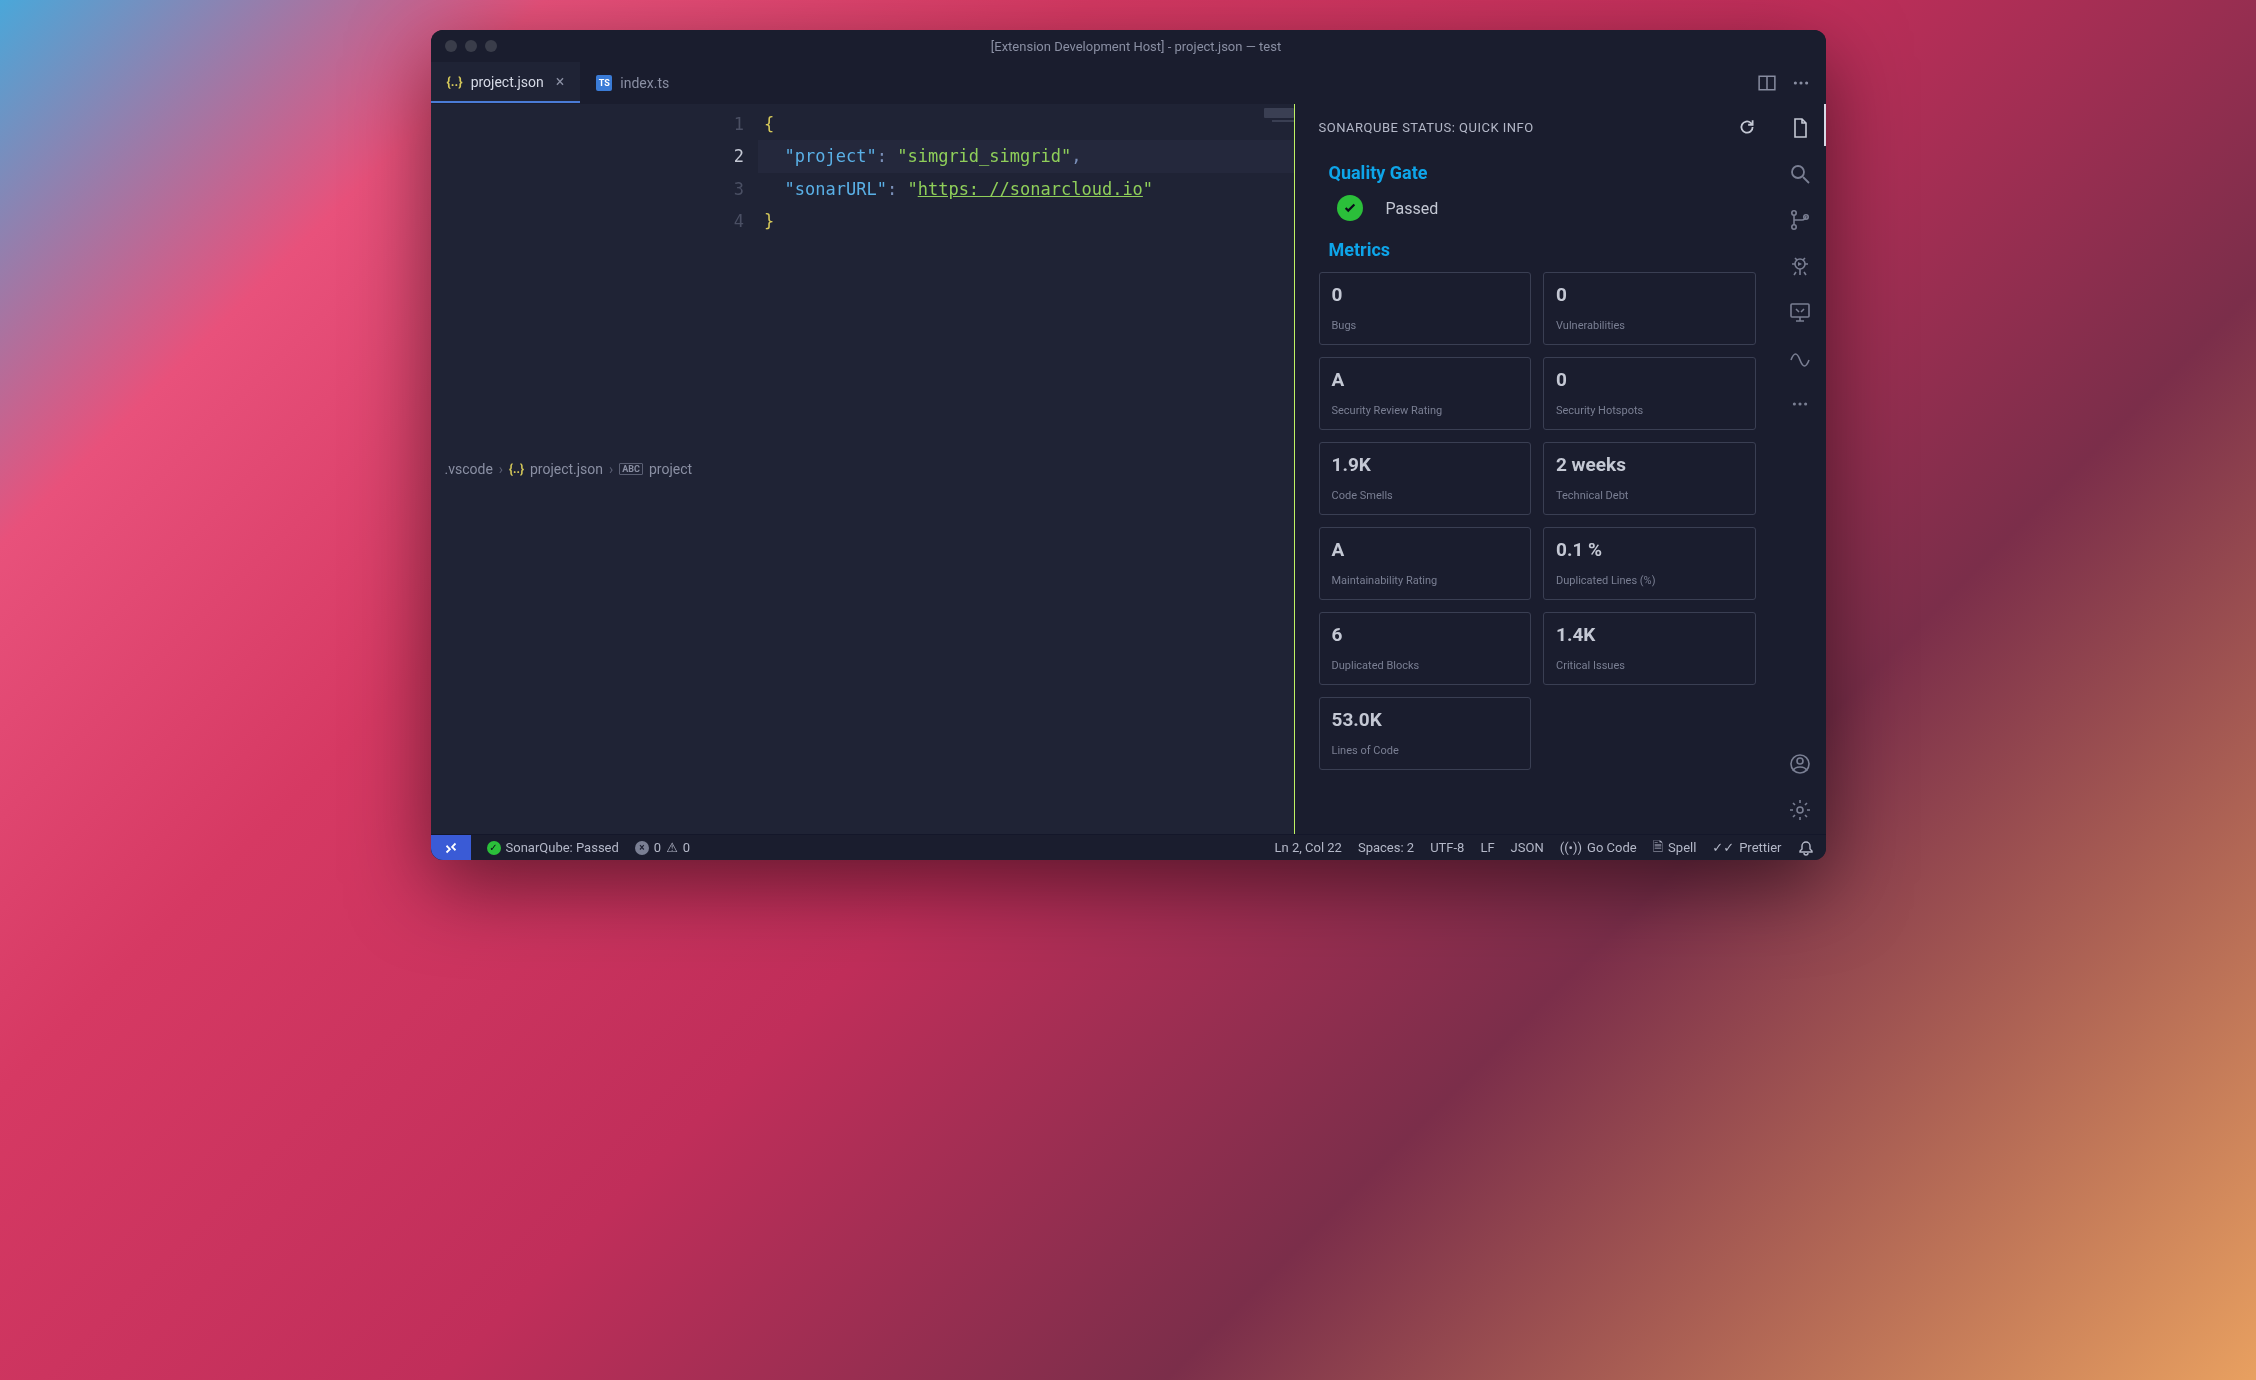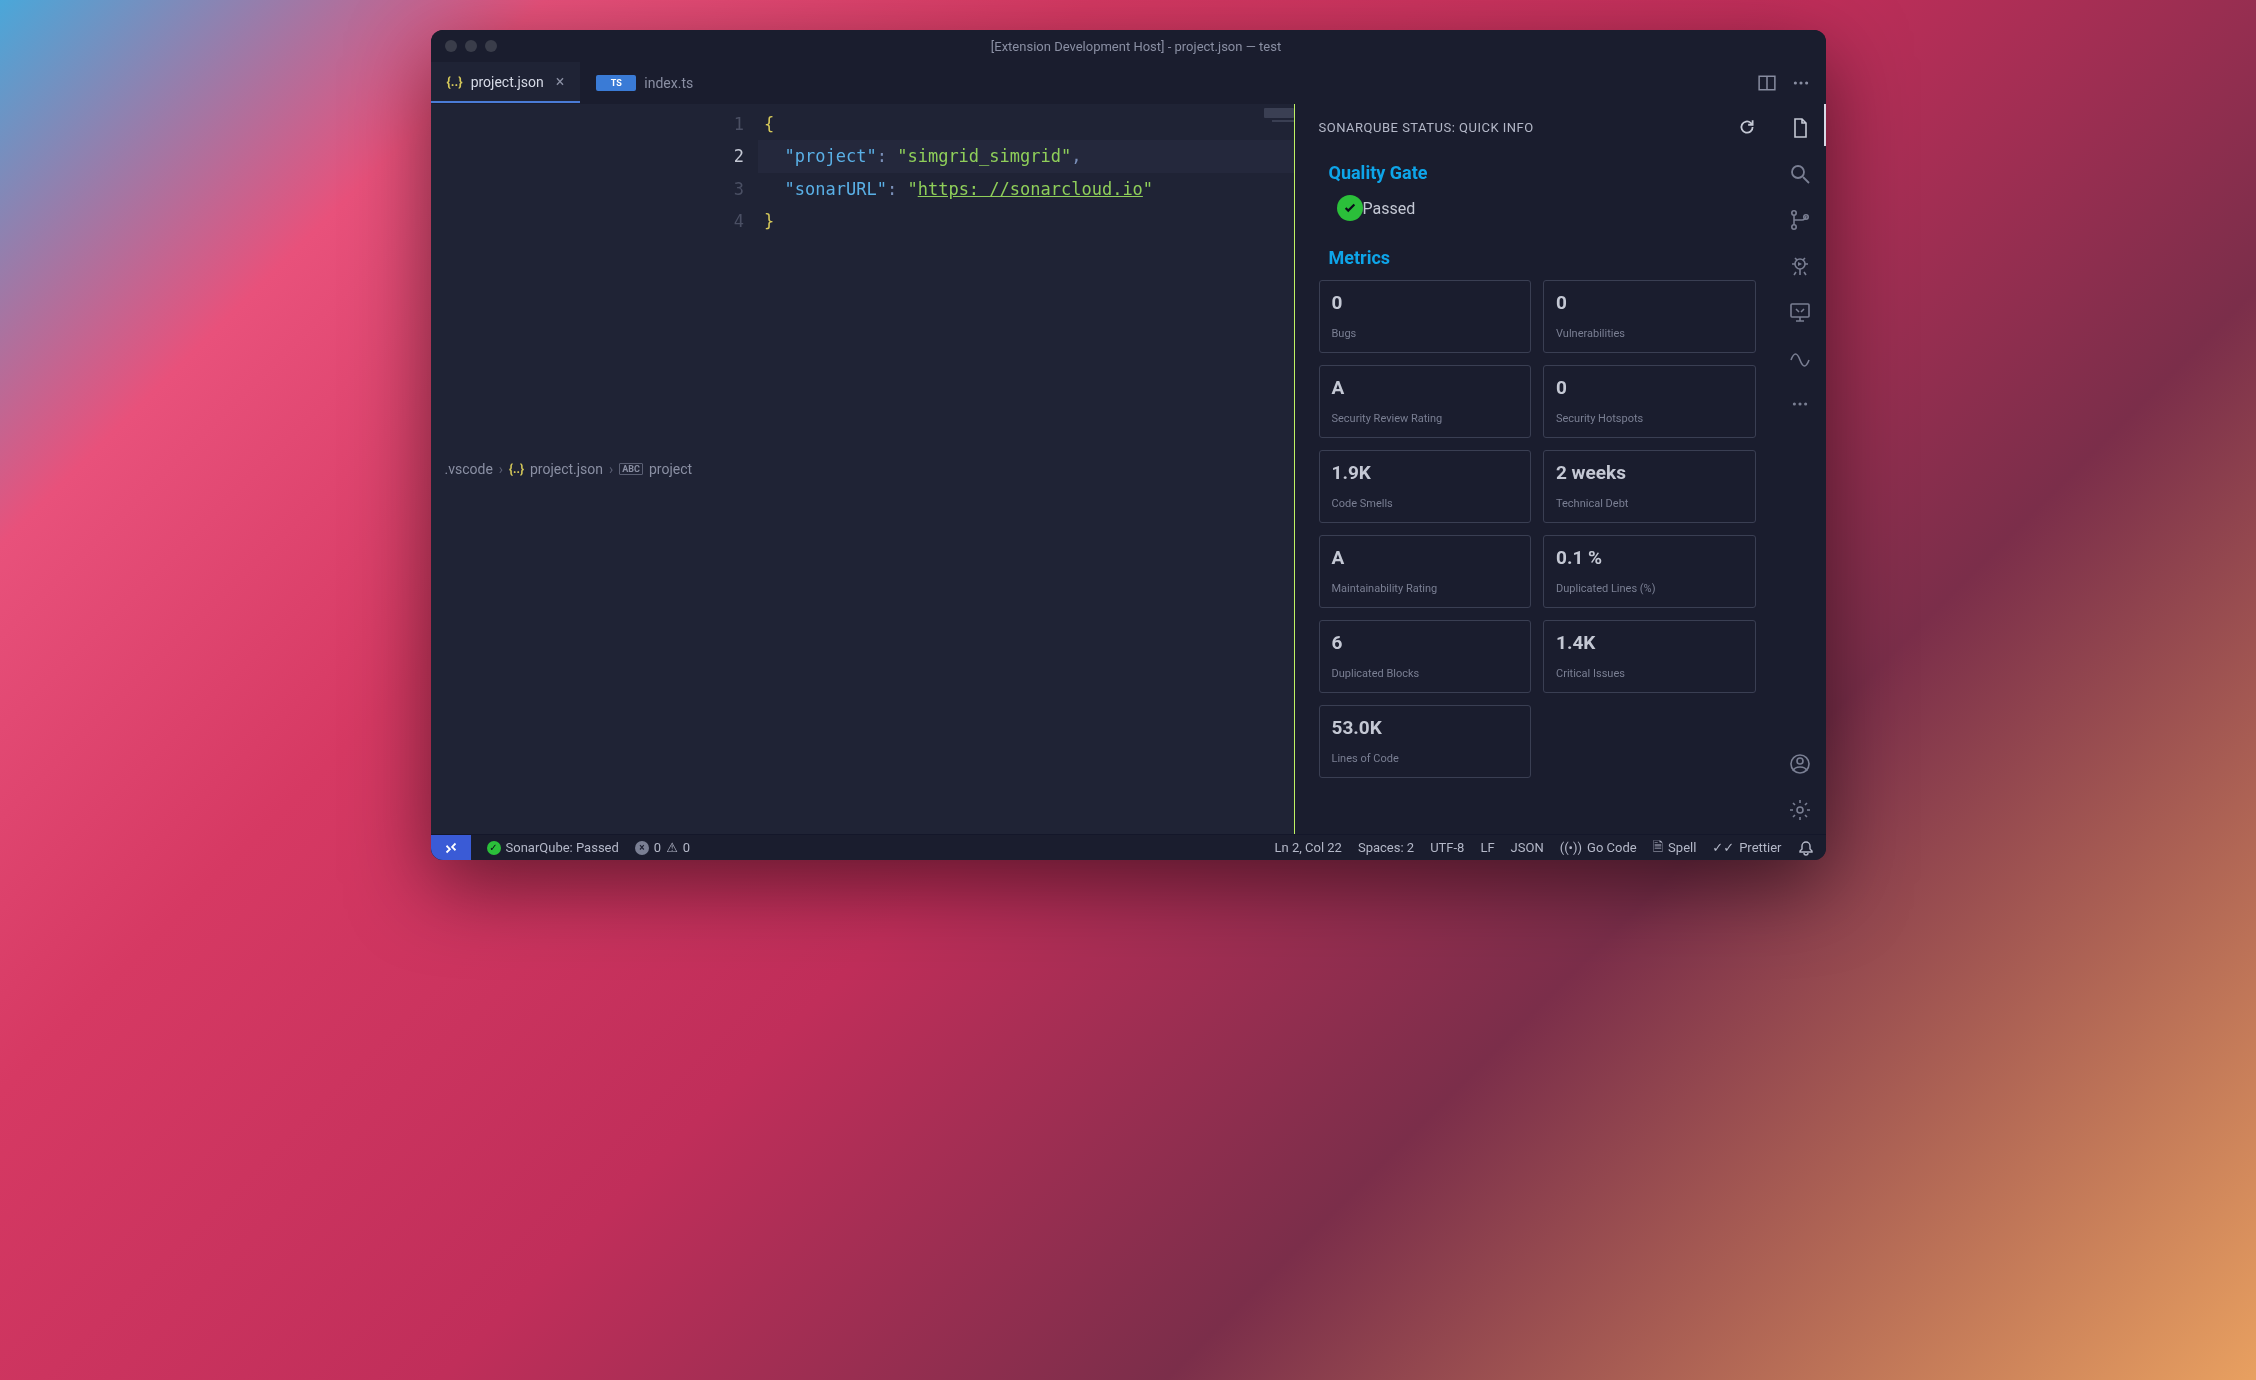--- a/index.html
+++ b/index.html
@@ -57,21 +57,21 @@
     color: #8a8fa3;
     cursor: pointer;
   }
   .tab.active {
     color: #d6dae6;
     border-bottom: 2px solid #4a7bd6;
     background: #1f2335;
   }
   .tab .json-icon { color: #d6c95a; font-size: 13px; font-weight: bold; }
   .tab .ts-icon {
-    width: 40px; height: 16px; background: #3a7bd6;
+    width: 16px; height: 16px; background: #3a7bd6;
     color: #fff; font-size: 9px; font-weight: bold;
     display: flex; align-items: center; justify-content: center;
     border-radius: 2px;
   }
   .tab .close { color: #8a8fa3; font-size: 16px; margin-left: 4px; }
   .tabbar-actions {
     margin-left: auto;
     display: flex;
     align-items: center;
     gap: 16px;
@@ -165,22 +165,22 @@
   .refresh { cursor: pointer; color:#c4c8d4; }
   .section-h {
     font-size: 18px;
     font-weight: 700;
     color: #0ea5e9;
     margin: 8px 0 12px 10px;
   }
   .qg-row {
     display: flex;
     align-items: center;
-    gap: 0;
-    margin: 0 0 18px 18px;
+    gap: 23px;
+    margin: 0 0 10px 18px;
   }
   .qg-badge {
     width: 26px; height: 26px; border-radius: 50%;
     background: #2bbf3a;
     display: flex; align-items: center; justify-content: center;
     color: #0a0d1a; font-weight: bold;
   }
   .qg-text { font-size: 16px; color: #c4c8d4; }
   .metrics-grid {
     display: grid;

